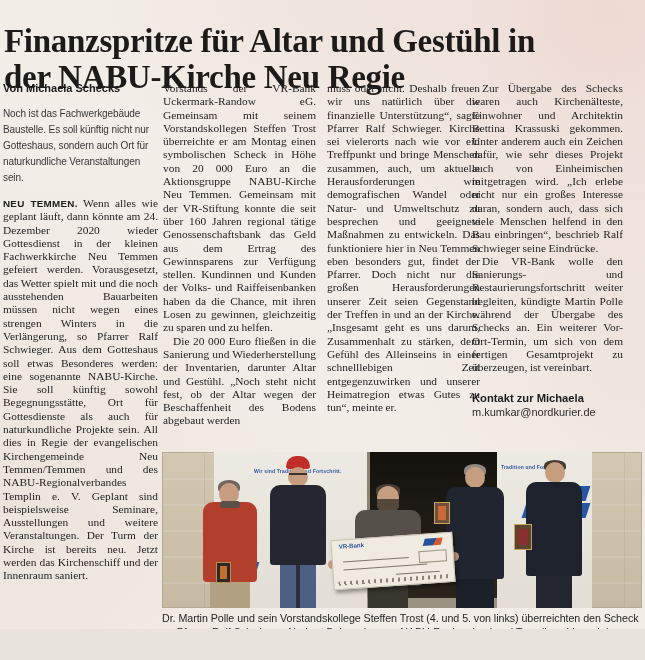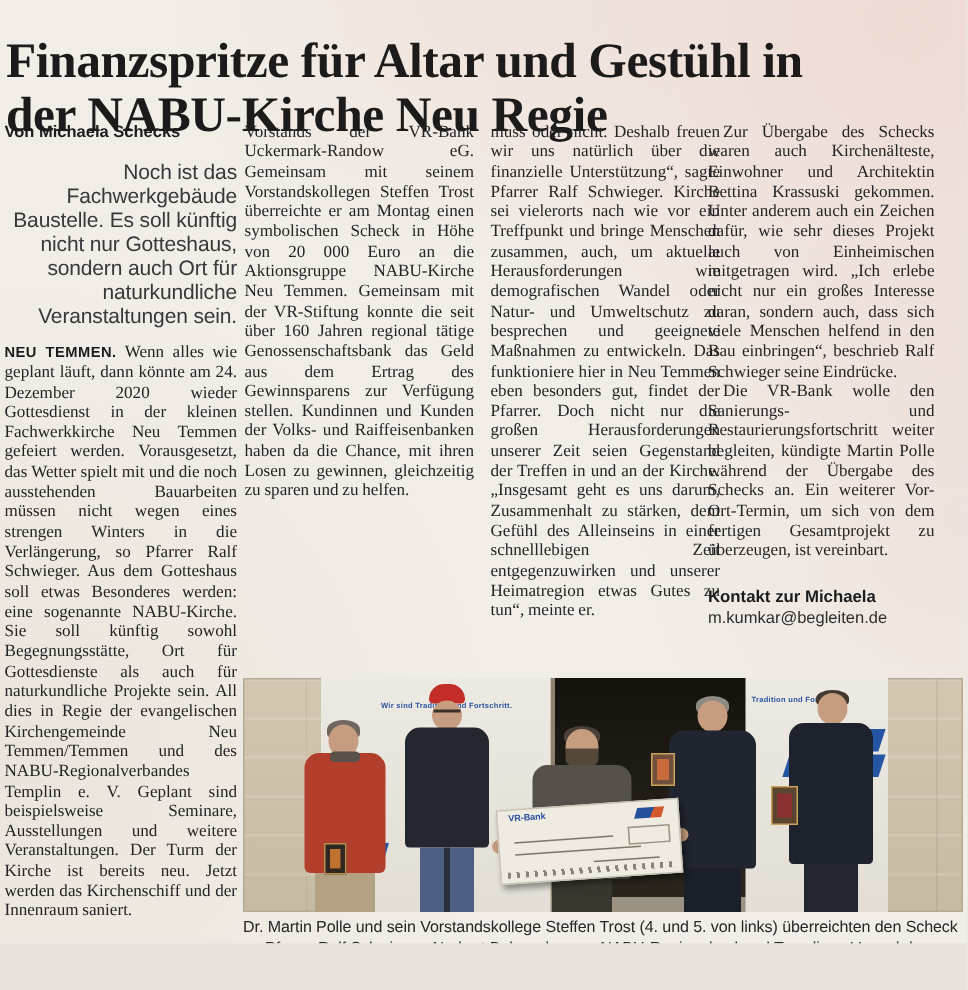--- a/index.html
+++ b/index.html
@@ -20,22 +20,22 @@
   .col{position:absolute;top:82px;overflow:hidden;text-align:justify;}
   .col1{left:3px;width:155px;height:576px;}
   .col2{left:163px;width:153px;height:370px;}
   .col3{left:327px;width:153px;height:370px;}
   .col4{left:472px;width:151px;height:370px;}
   .byline{
     font-family:"Liberation Sans", sans-serif;font-weight:bold;
     font-size:11px;line-height:13px;color:#1c1c1c;text-align:left;margin-bottom:11px;
   }
   .lead{
-    font-family:"Liberation Sans", sans-serif;font-size:14px;line-height:16px;
-    color:#383838;text-align:right;margin-bottom:11px;letter-spacing:-.1px;
+    font-family:"Liberation Sans", sans-serif;font-size:10px;line-height:16px;
+    color:#383838;text-align:left;margin-bottom:11px;letter-spacing:-.1px;
   }
   .body-p{margin:0;font-size:11.4px;line-height:13.3px;color:#242424;word-spacing:-.3px;}
   .body-p.indent{text-indent:10px;}
   .kicker{
     font-family:"Liberation Sans", sans-serif;font-weight:bold;font-size:9.8px;
     color:#1c1c1c;letter-spacing:.3px;
   }
   .contact{margin-top:16px;text-align:left;}
   .contact-heading{
     font-family:"Liberation Sans", sans-serif;font-weight:bold;font-size:11.2px;
@@ -164,32 +164,33 @@
   </h1>
 
   <div class="col col1">
     <div class="byline">Von Michaela Schecks</div>
     <div class="lead">Noch ist das Fachwerkgebäude Baustelle. Es soll künftig nicht nur Gotteshaus, sondern auch Ort für naturkundliche Veranstaltungen sein.</div>
     <p class="body-p"><span class="kicker">NEU TEMMEN.</span> <span>Wenn alles wie geplant läuft, dann könnte am 24. Dezember 2020 wieder Gottesdienst in der kleinen Fachwerkkirche Neu Temmen gefeiert werden. Vorausgesetzt, das Wetter spielt mit und die noch ausstehenden Bauarbeiten müssen nicht wegen eines strengen Winters in die Verlängerung, so Pfarrer Ralf Schwieger. Aus dem Gotteshaus soll etwas Besonderes werden: eine sogenannte NABU-Kirche. Sie soll künftig sowohl Begegnungsstätte, Ort für Gottesdienste als auch für naturkundliche Projekte sein. All dies in Regie der evangelischen Kirchengemeinde Neu Temmen/Temmen und des NABU-Regionalverbandes Templin e. V. Geplant sind beispielsweise Seminare, Ausstellungen und weitere Veranstaltungen. Der Turm der Kirche ist bereits neu. Jetzt werden das Kirchenschiff und der Innenraum saniert.</span></p>
   </div>
 
   <div class="col col2">
     <p class="body-p">Vorstands der VR-Bank Uckermark-Randow eG. Gemeinsam mit seinem Vorstandskollegen Steffen Trost überreichte er am Montag einen symbolischen Scheck in Höhe von 20 000 Euro an die Aktionsgruppe NABU-Kirche Neu Temmen. Gemeinsam mit der VR-Stiftung konnte die seit über 160 Jahren regional tätige Genossenschaftsbank das Geld aus dem Ertrag des Gewinnsparens zur Verfügung stellen. Kundinnen und Kunden der Volks- und Raiffeisenbanken haben da die Chance, mit ihren Losen zu gewinnen, gleichzeitig zu sparen und zu helfen.</p>
+    <p class="body-p indent">Die 20 000 Euro fließen in die Sanierung und Wiederherstellung der Inventarien, darunter Altar und Gestühl. „Noch steht nicht fest, ob der Altar wegen der Beschaffenheit des Bodens abgebaut werden</p>
   </div>
 
   <div class="col col3">
     <p class="body-p">muss oder nicht. Deshalb freuen wir uns natürlich über die finanzielle Unterstützung“, sagte Pfarrer Ralf Schwieger. Kirche sei vielerorts nach wie vor ein Treffpunkt und bringe Menschen zusammen, auch, um aktuelle Herausforderungen wie demografischen Wandel oder Natur- und Umweltschutz zu besprechen und geeignete Maßnahmen zu entwickeln. Das funktioniere hier in Neu Temmen eben besonders gut, findet der Pfarrer. Doch nicht nur die großen Herausforderungen unserer Zeit seien Gegenstand der Treffen in und an der Kirche. „Insgesamt geht es uns darum, Zusammenhalt zu stärken, dem Gefühl des Alleinseins in einer schnelllebigen Zeit entgegenzuwirken und unserer Heimatregion etwas Gutes zu tun“, meinte er.</p>
   </div>
 
   <div class="col col4">
     <p class="body-p indent">Zur Übergabe des Schecks waren auch Kirchenälteste, Einwohner und Architektin Bettina Krassuski gekommen. Unter anderem auch ein Zeichen dafür, wie sehr dieses Projekt auch von Einheimischen mitgetragen wird. „Ich erlebe nicht nur ein großes Interesse daran, sondern auch, dass sich viele Menschen helfend in den Bau einbringen“, beschrieb Ralf Schwieger seine Eindrücke.</p>
     <p class="body-p indent">Die VR-Bank wolle den Sanierungs- und Restaurierungsfortschritt weiter begleiten, kündigte Martin Polle während der Übergabe des Schecks an. Ein weiterer Vor-Ort-Termin, um sich von dem fertigen Gesamtprojekt zu überzeugen, ist vereinbart.</p>
     <div class="contact">
       <div class="contact-heading">Kontakt zur Michaela</div>
-      <div class="contact-email">m.kumkar@begleiten.de</div>
+      <div class="contact-email">m.kumkar@nordkurier.de</div>
     </div>
   </div>
 
   <div class="photo">
     <div class="door"></div>
     <div class="step"></div>
 
     <div class="banner left">
       <div class="slogan sl-left">Wir sind Tradition und Fortschritt.</div>
       <div class="banner-bigtext">tsch</div>

